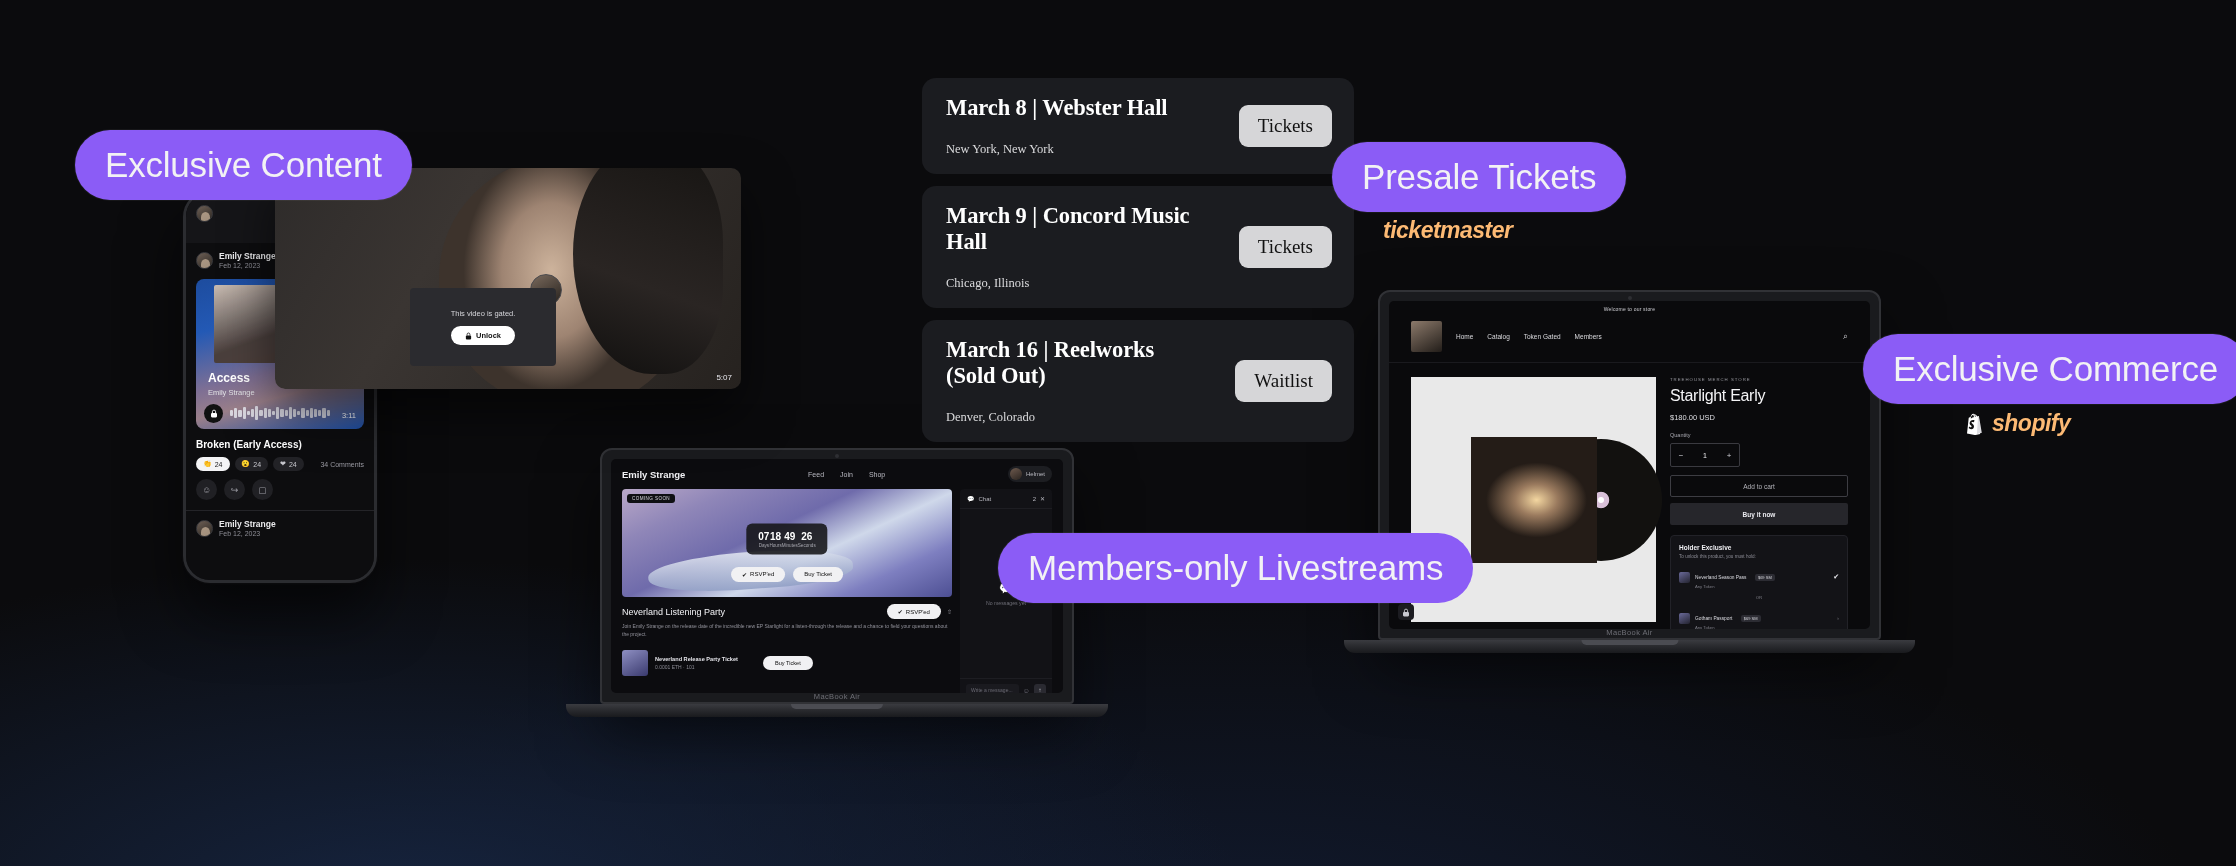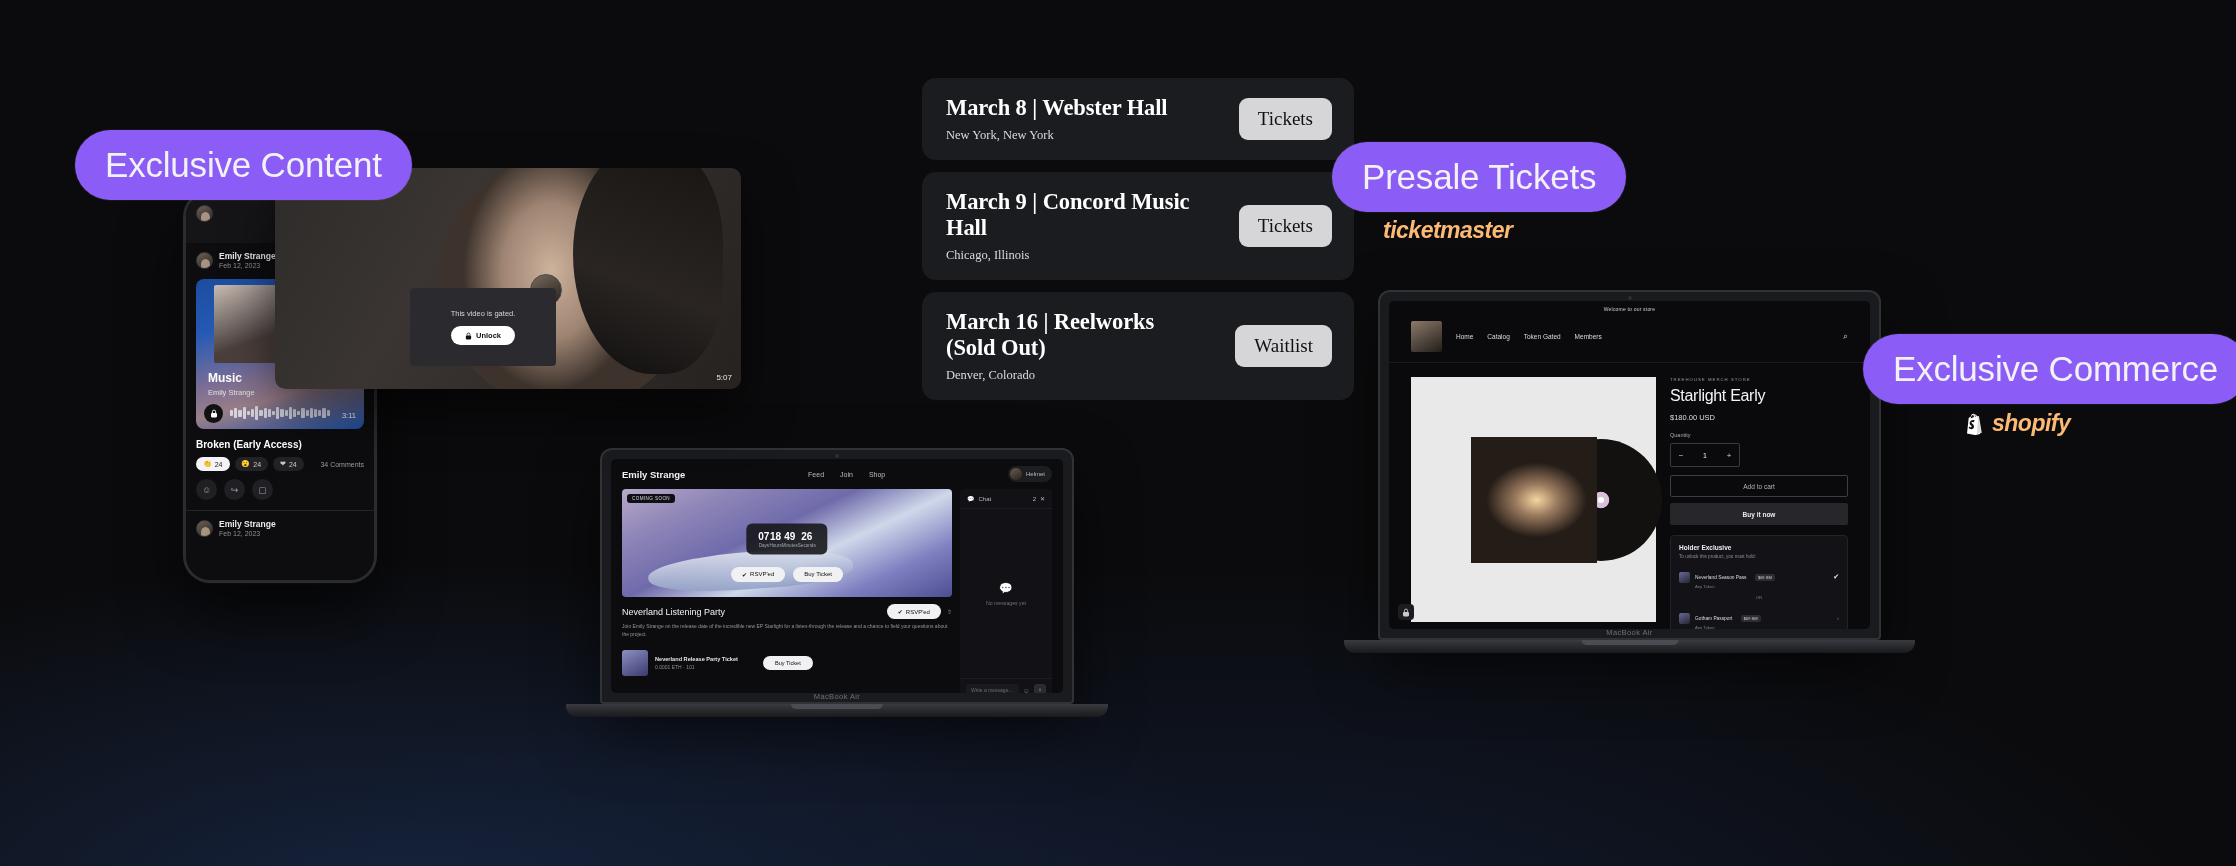--- a/index.html
+++ b/index.html
@@ -56,21 +56,21 @@
     min-height:78px;
   }
   .tour-info { padding-right:14px; }
   .tour-title {
     font-family:"Liberation Serif", serif;
     font-size:22.5px; font-weight:bold; color:#fff;
     line-height:1.16; letter-spacing:-0.1px;
   }
   .tour-city {
     font-family:"Liberation Serif", serif;
-    font-size:12.5px; color:#dcdcde; margin-top:7px;
+    font-size:12.5px; color:#dcdcde; margin-top:21px;
   }
   .tour-btn {
     background:#d6d6d8; color:#111;
     font-family:"Liberation Serif", serif;
     font-size:19px;
     border:none; border-radius:9px;
     padding:10px 19px;
     flex:none;
     cursor:pointer;
   }
@@ -280,21 +280,21 @@
         </div>
         <div class="ph-row">
           <div class="ph-av"></div>
           <div>
             <div class="ph-name">Emily Strange</div>
             <div class="ph-date">Feb 12, 2023</div>
           </div>
         </div>
         <div class="ph-player">
           <div class="ph-player-face"></div>
-          <div class="ph-track-title">Music</div>
+          <div class="ph-track-title">Access</div>
           <div class="ph-track-artist">Emily Strange</div>
           <div class="ph-lock">
             <svg width="8" height="9" viewBox="0 0 8 9">
                 <rect x="1" y="4" width="6" height="4.4" rx="1.1" fill="#fff"></rect>
                 <path d="M2.4 4V2.7a1.6 1.6 0 013.2 0V4" stroke="#fff" stroke-width="0.9" fill="none"></path>
               </svg>
           </div>
           <div class="ph-wave">
             <i style="height:40%"></i>
               <i style="height:70%"></i>
@@ -554,20 +554,21 @@
             </svg>
         </div>
       </div>
     </div>
     <div class="base"></div>
     <div class="base-label">MacBook Air</div>
   </div>
 
   <div class="pill" id="pill-exclusive-content">Exclusive Content</div>
   <div class="pill" id="pill-presale">Presale Tickets</div>
+  <div class="pill" id="pill-livestreams">Members-only Livestreams</div>
   <div class="pill" id="pill-commerce">Exclusive Commerce</div>
 
   <div class="brandmark" id="brand-ticketmaster">
     <span>ticketmaster</span>
   </div>
   <div class="brandmark" id="brand-shopify">
     <svg class="shopify-bag" viewBox="0 0 20 22">
       <path d="M13.8 3.1c-.2-.1-.5-.1-.7 0l-1 .3c-.3-1-.9-2-2-2-.1 0-.2 0-.3.1-.4-.5-.9-.7-1.4-.7-1.7 0-2.6 2.2-2.8 3.3l-1.4.4c-.4.1-.5.2-.5.6L2 20.6l8.2 1.5 5-1.2S13.9 3.2 13.8 3.1zM9.2 4l-2.2.7c.2-.9.7-1.9 1.5-2.2.2.4.4 1 .4 1.5h.3zm-.9-2.2c.2 0 .3.1.4.2-.9.5-1.5 1.7-1.7 3l-1.3.4c.3-1.2 1.1-3.6 2.6-3.6zm1.8 1.9-.2.1V3.6c0-.5-.1-1-.2-1.5.5.1.9.9 1 1.6z" fill="#fff"></path>
       <path d="M13.1 3.1 11.9 20.9l5-1.2S14 3.4 13.9 3.2c-.1-.1-.5-.1-.8-.1z" fill="#dcdce0"></path>
       <path d="M9.5 7.4 8.9 9.3s-.6-.3-1.3-.3c-1 0-1.1.6-1.1.8 0 .9 2.5 1.3 2.5 3.5 0 1.8-1.1 2.9-2.6 2.9-1.8 0-2.7-1.1-2.7-1.1l.5-1.6s.9.8 1.7.8c.5 0 .7-.4.7-.7 0-1.2-2-1.3-2-3.3 0-1.7 1.2-3.4 3.7-3.4 1 0 1.2.3 1.2.3z" fill="#111"></path>

